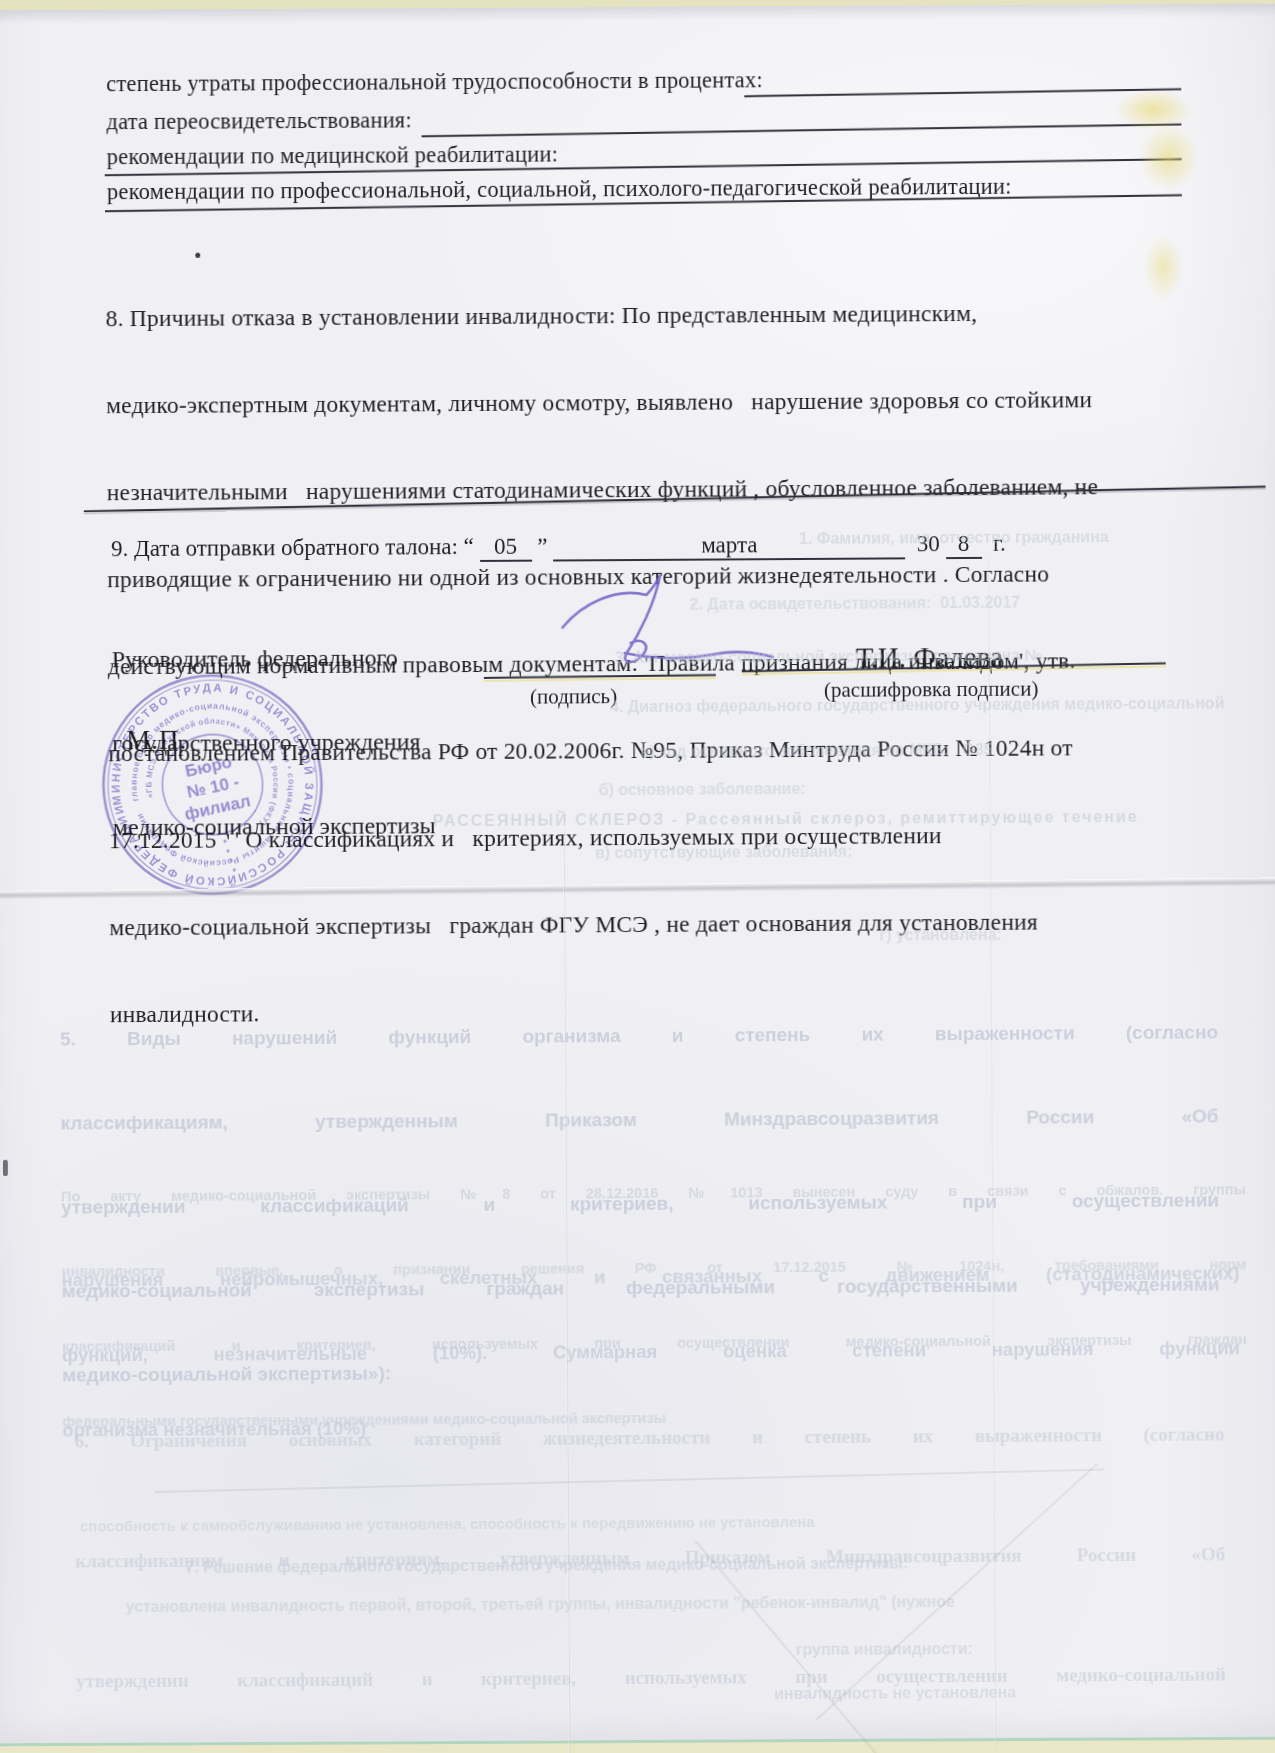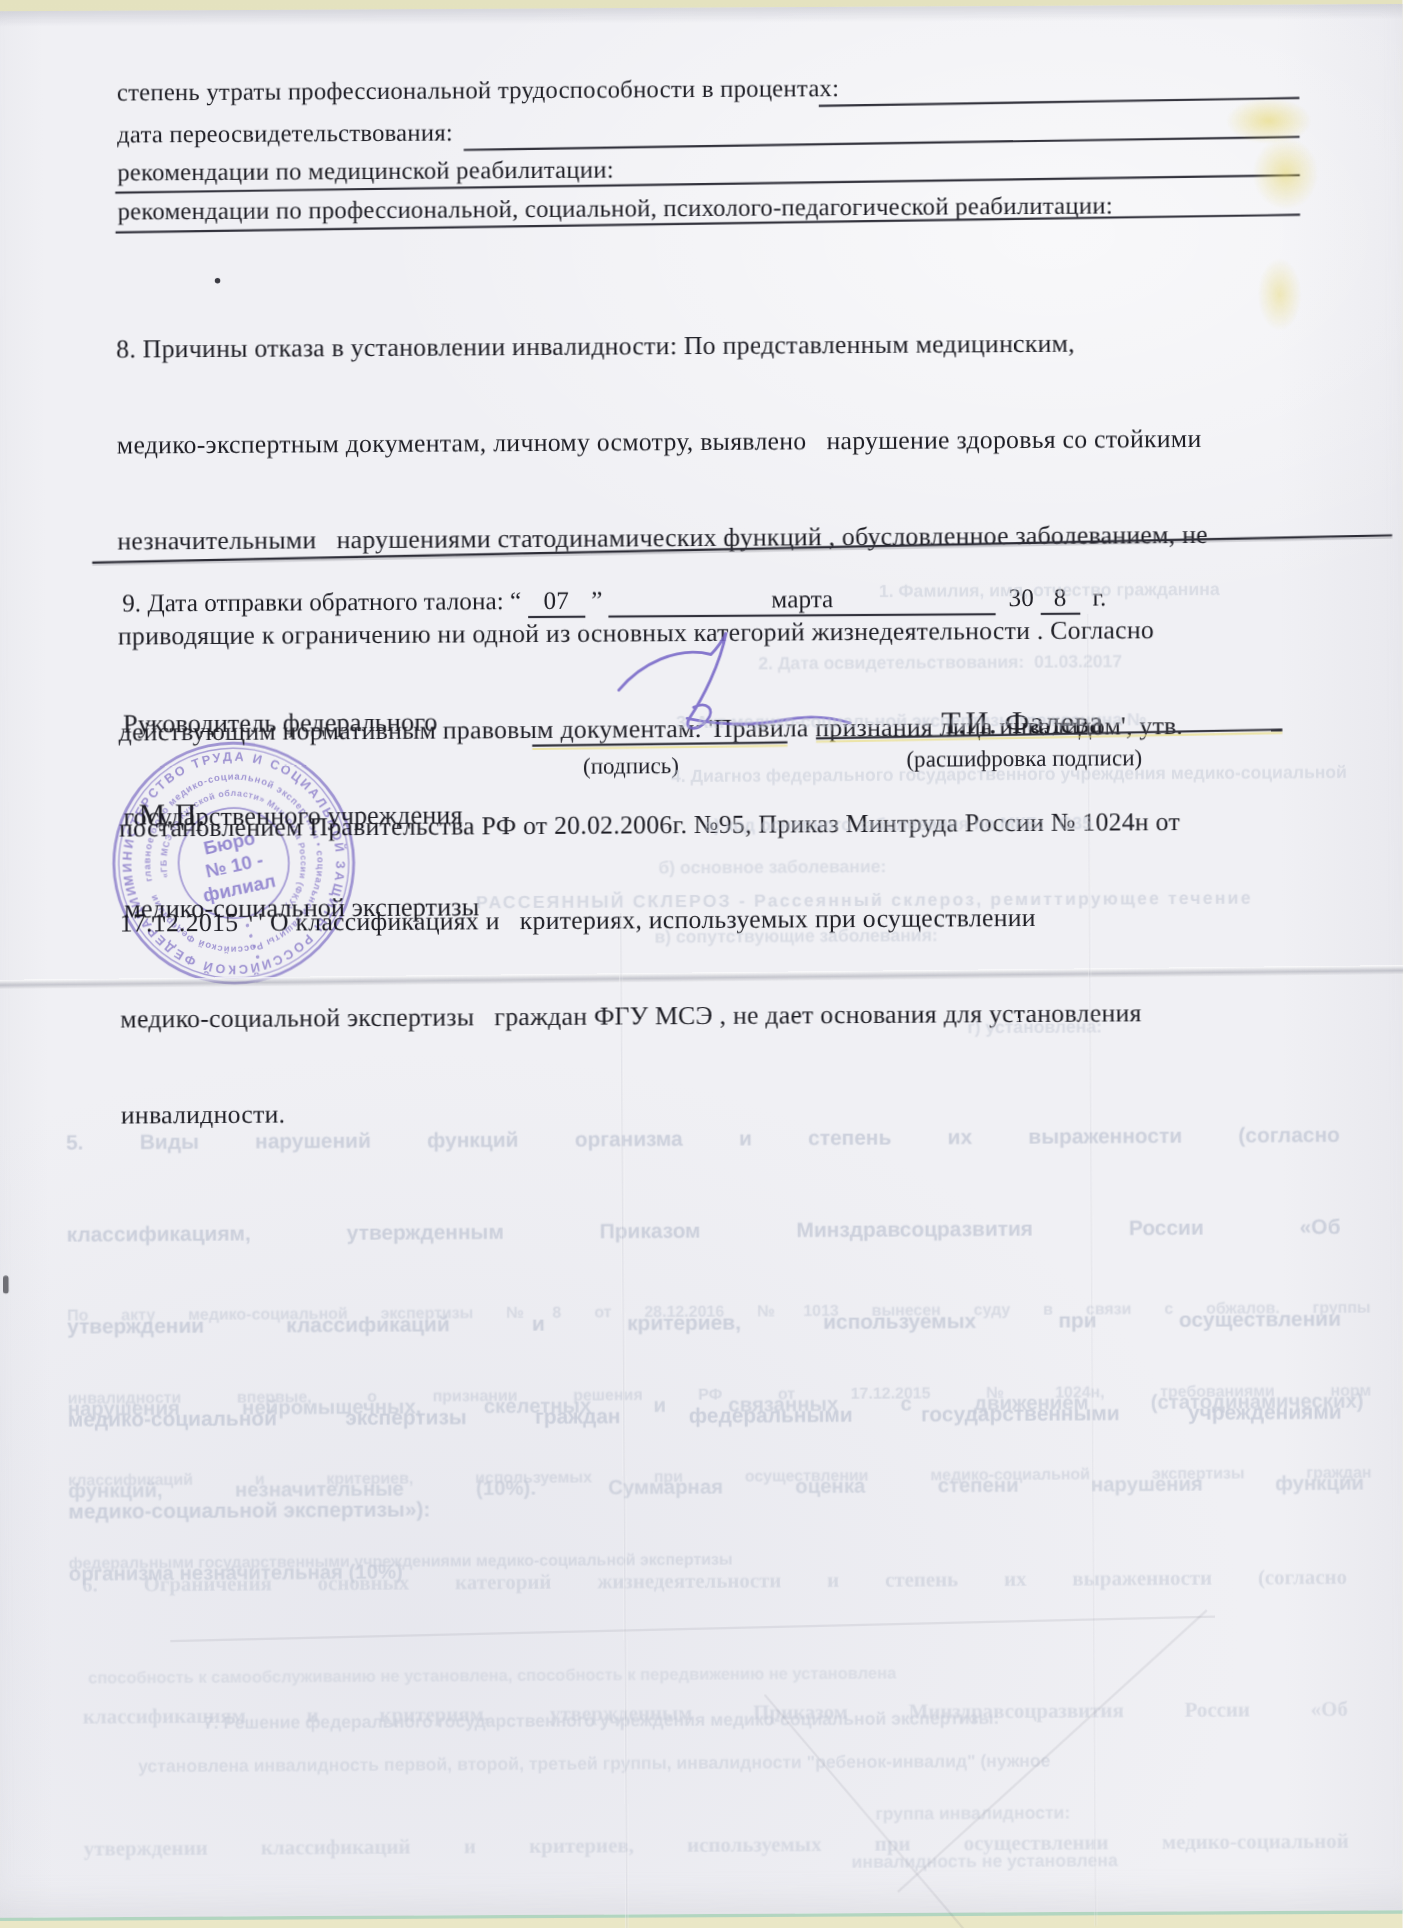--- a/index.html
+++ b/index.html
@@ -72,21 +72,21 @@
     <div>незначительными   нарушениями статодинамических функций , обусловленное заболеванием, не</div>
     <div>приводящие к ограничению ни одной из основных категорий жизнедеятельности . Согласно</div>
     <div>действующим нормативным правовым документам: 'Правила признания лица инвалидом', утв.</div>
     <div>постановлением Правительства РФ от 20.02.2006г. №95, Приказ Минтруда России № 1024н от</div>
     <div>17.12.2015   ' О классификациях и   критериях, используемых при осуществлении</div>
     <div>медико-социальной экспертизы   граждан ФГУ МСЭ , не дает основания для установления</div>
     <div>инвалидности.</div>
   </div>
   <div class="rule" style="left:85px;top:507px;width:1182px;transform:rotate(-.85deg);box-shadow:0 2px 0 rgba(60,60,72,.2);"></div>
 
-  <div class="t s9"><span>9. Дата отправки обратного талона: “</span> <span class="u" style="min-width:52px;">07</span> <span>”</span> <span class="u" style="min-width:352px;">марта</span>  <span>30</span> <span class="u" style="min-width:36px;">8</span>  <span>г.</span></div>
+  <div class="t s9"><span>9. Дата отправки обратного талона: “</span> <span class="u" style="min-width:52px;">05</span> <span>”</span> <span class="u" style="min-width:352px;">марта</span>  <span>30</span> <span class="u" style="min-width:36px;">8</span>  <span>г.</span></div>
 
   <div class="t sig-title">
     <div>Руководитель федерального</div>
     <div>государственного учреждения</div>
     <div>медико-социальной экспертизы</div>
   </div>
 
   <svg style="position:absolute;left:555px;top:565px;" width="230" height="110" viewBox="0 0 230 110">
     <path d="M8 62 C28 38 62 22 92 30 C96 26 104 16 106 10 C100 40 84 70 72 88 C66 98 78 101 88 90 C96 80 88 72 76 78 M70 88 C98 94 130 95 158 90 C184 85 202 88 218 93" fill="none" stroke="#7262c6" stroke-width="2.6" stroke-linecap="round" opacity=".85"></path>
   </svg>

